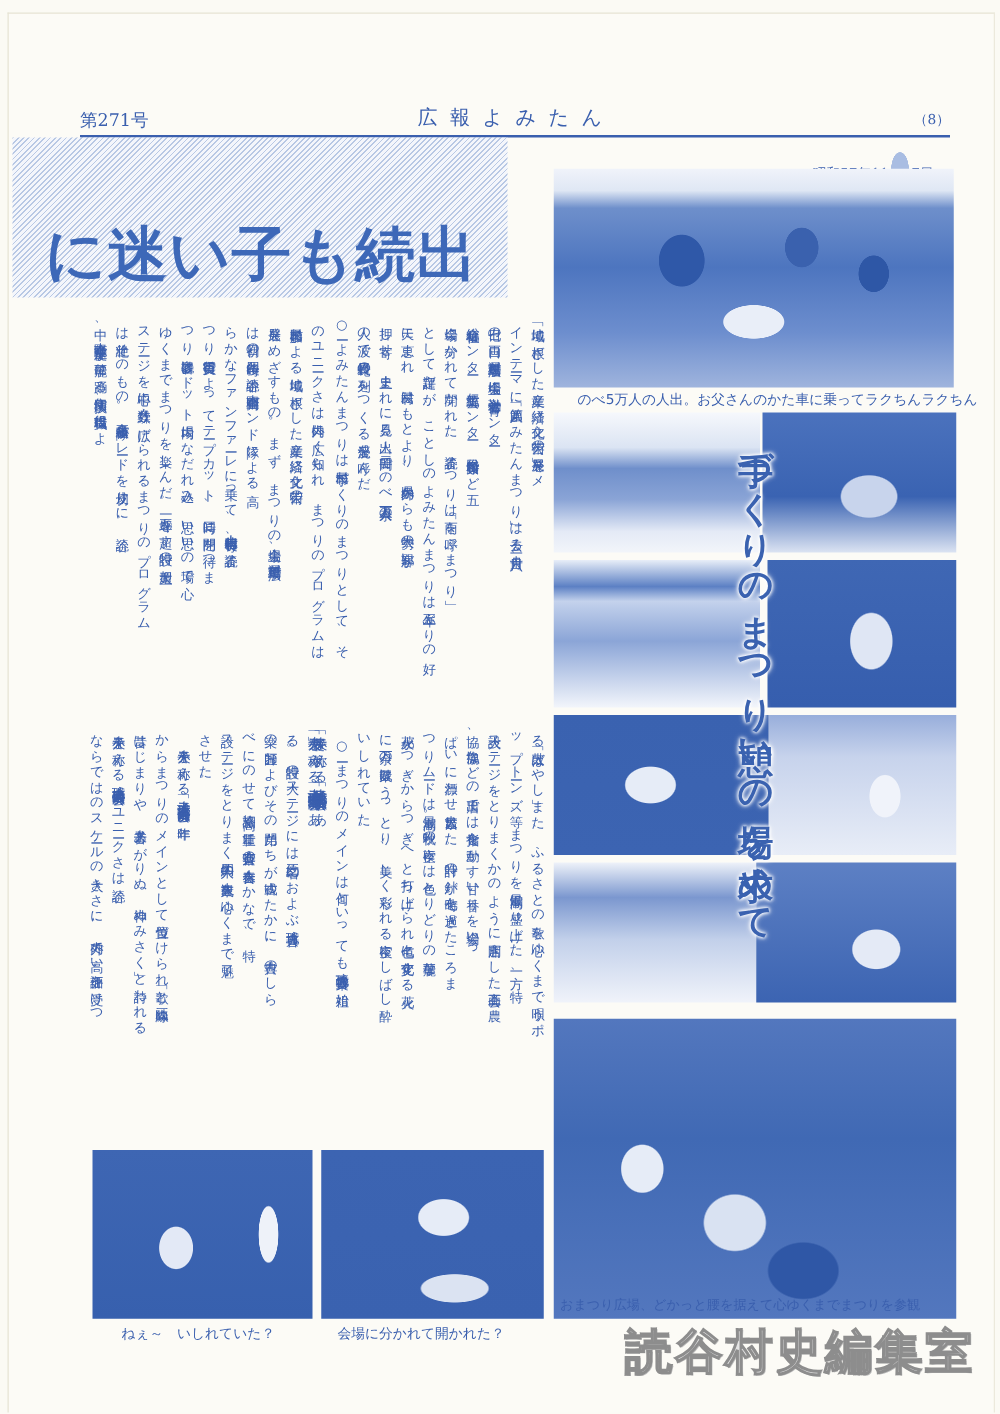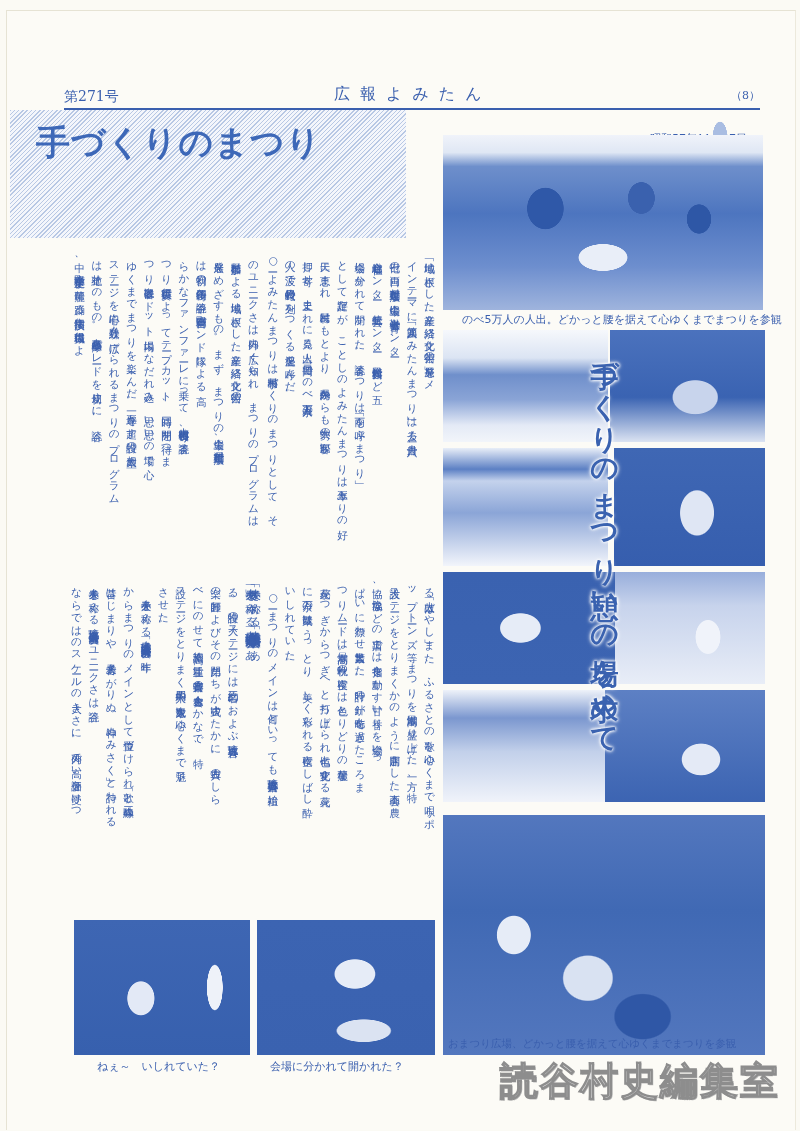--- a/index.html
+++ b/index.html
@@ -125,21 +125,21 @@
 
 <div class="masthead">
   <span class="issue">第271号</span>
   <span class="paper-title">広報よみたん</span>
   <span class="date">昭和57年11月27日</span>
   <span class="page-no">（8）</span>
 </div>
 <div class="masthead-rule"></div>
 
 <div class="headline-box">
-  <div class="headline-1">手づくりのまつり</div>
+  <div class="headline-2">に迷い子も続出</div>
 </div>
 
 <div class="vtext body-a">「地域に根ざした産業、経済、文化、芸術の発展」をメ
 インテーマに「第八回よみたんまつり」は去る十一月六日、
 七日の両日、村運動広場を主会場に勤労者体育センター、
 総合福祉センター、伝統工芸センター、民俗資料館など五
 会場に分かれて開かれた。読谷まつりは「雨を呼ぶまつり」
 として定評だが、ことしのよみたんまつりは五年ぶりの好
 天に恵まれ、村民はもとより、県内外からも大勢の観客が
 押し寄せ、史上まれに見る人出、二日間でのべ五万人余の
@@ -174,21 +174,21 @@
 設ステージをとりまく約四千人の大観衆を心ゆくまで魅了
 させた。
 　赤犬子を称える「赤犬子琉球古典音楽大演奏会」は昨年
 からまつりのメインとして位置づけられ「歌と三味線ぬ
 昔はじまりや　犬子音あがりぬ　神ぬみさく」と詩われる
 赤犬子を称える琉球古典音楽大演奏会のユニークさは読谷
 ならではのスケールの大きさに、内外で高い評価を受けつ</div>
 
 <div class="photo photo-tree"></div>
 <div class="photo photo-crowd"></div>
-<div class="caption cap-crowd">のべ5万人の人出。どかっと腰を据えて心ゆくまでまつりを参観</div>
+<div class="caption cap-crowd">のべ5万人の人出。お父さんのかた車に乗ってラクちんラクちん</div>
 
 <div class="photo photo-grid-1"></div>
 <div class="photo photo-grid-2"></div>
 <div class="photo photo-grid-3"></div>
 <div class="photo photo-grid-4"></div>
 <div class="photo photo-grid-5"></div>
 <div class="photo photo-grid-6"></div>
 <div class="photo photo-grid-7"></div>
 <div class="photo photo-grid-8"></div>
 <div class="grid-title">手づくりのまつり憩いの場を求めて</div>

